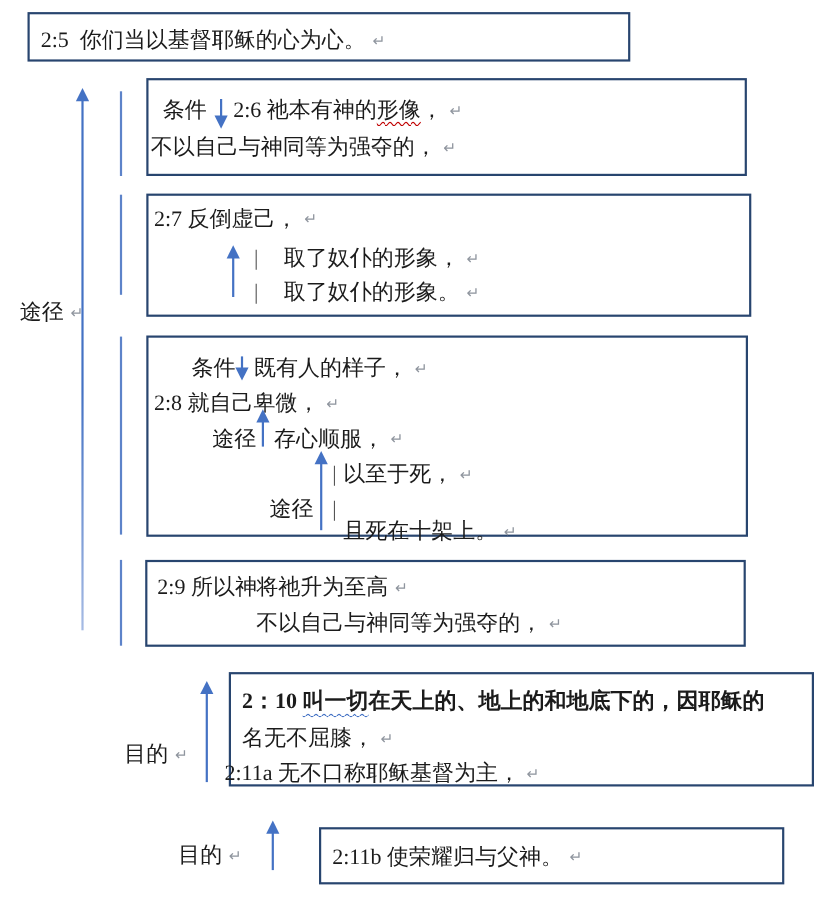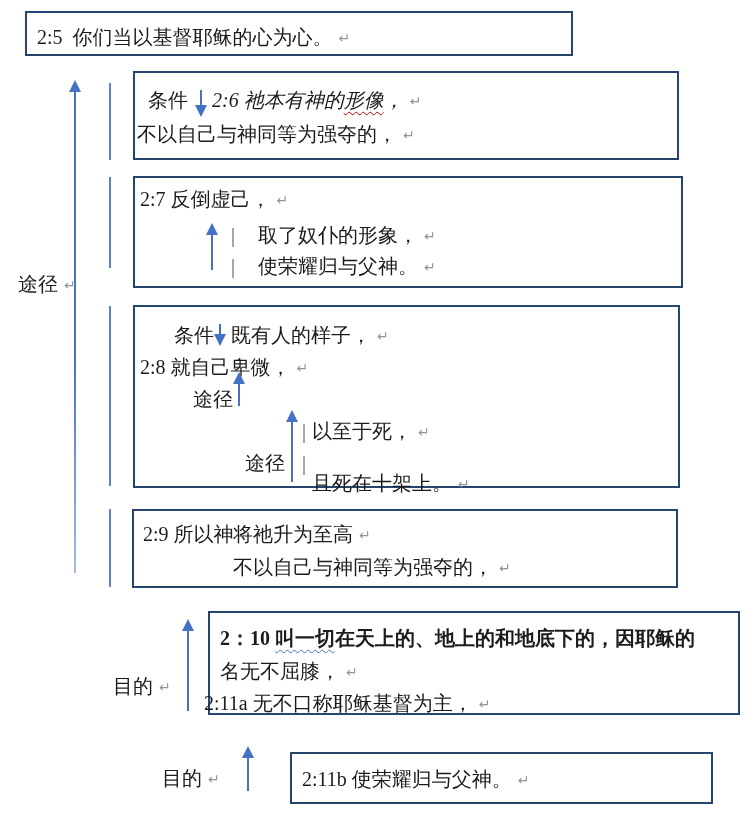--- a/index.html
+++ b/index.html
@@ -53,45 +53,46 @@
 
   <div class="tline" style="left:18px;top:227px;margin-top:44px;"><span>途径</span><span class="ret">↵</span></div>
 
   <div class="tline" style="left:37px;top:24px;"><span>2:5  你们当以基督耶稣的心为心。</span><span class="ret">↵</span></div>
 
   <div class="tline" style="left:148px;top:87px;">条件</div>
   <div class="arrow down" style="left:195px;top:90px;height:27px;">
     <div class="stem"></div>
     <div class="head"></div>
   </div>
-  <div class="tline" style="left:212px;top:87px;font-style:italic;"><span>2:6 祂本有神的</span><span class="wavy-red">形像</span><span>，</span><span class="ret">↵</span></div>
+  <div class="tline" style="left:212px;top:87px;"><span>2:6 祂本有神的</span><span class="wavy-red">形像</span><span>，</span><span class="ret">↵</span></div>
   <div class="tline" style="left:137px;top:121px;"><span>不以自己与神同等为强夺的，</span><span class="ret">↵</span></div>
 
   <div class="tline" style="left:140px;top:186px;"><span>2:7 反倒虚己，</span><span class="ret">↵</span></div>
   <div class="arrow up" style="left:206px;top:223px;height:47px;">
     <div class="head"></div>
     <div class="stem"></div>
   </div>
   <div class="tline bar" style="left:231px;top:222px;">|</div>
   <div class="tline" style="left:258px;top:222px;"><span>取了奴仆的形象，</span><span class="ret">↵</span></div>
   <div class="tline bar" style="left:231px;top:253px;">|</div>
-  <div class="tline" style="left:258px;top:253px;"><span>使荣耀归与父神。</span><span class="ret">↵</span></div>
+  <div class="tline" style="left:258px;top:253px;"><span>取了奴仆的形象。</span><span class="ret">↵</span></div>
 
   <div class="tline" style="left:174px;top:322px;">条件</div>
   <div class="arrow down" style="left:214px;top:324px;height:22px;">
     <div class="stem"></div>
     <div class="head"></div>
   </div>
   <div class="tline" style="left:231px;top:322px;"><span>既有人的样子，</span><span class="ret">↵</span></div>
   <div class="tline" style="left:140px;top:354px;"><span>2:8 就自己卑微，</span><span class="ret">↵</span></div>
   <div class="tline" style="left:193px;top:386px;">途径</div>
   <div class="arrow up" style="left:233px;top:372px;height:34px;">
     <div class="head"></div>
     <div class="stem"></div>
   </div>
+  <div class="tline" style="left:249px;top:386px;"><span>存心顺服，</span><span class="ret">↵</span></div>
   <div class="arrow up" style="left:286px;top:410px;height:72px;">
     <div class="head"></div>
     <div class="stem"></div>
   </div>
   <div class="tline bar" style="left:302px;top:418px;">|</div>
   <div class="tline" style="left:312px;top:418px;"><span>以至于死，</span><span class="ret">↵</span></div>
   <div class="tline" style="left:245px;top:450px;">途径</div>
   <div class="tline bar" style="left:302px;top:450px;">|</div>
   <div class="tline" style="left:312px;top:470px;"><span>且死在十架上。</span><span class="ret">↵</span></div>
 

